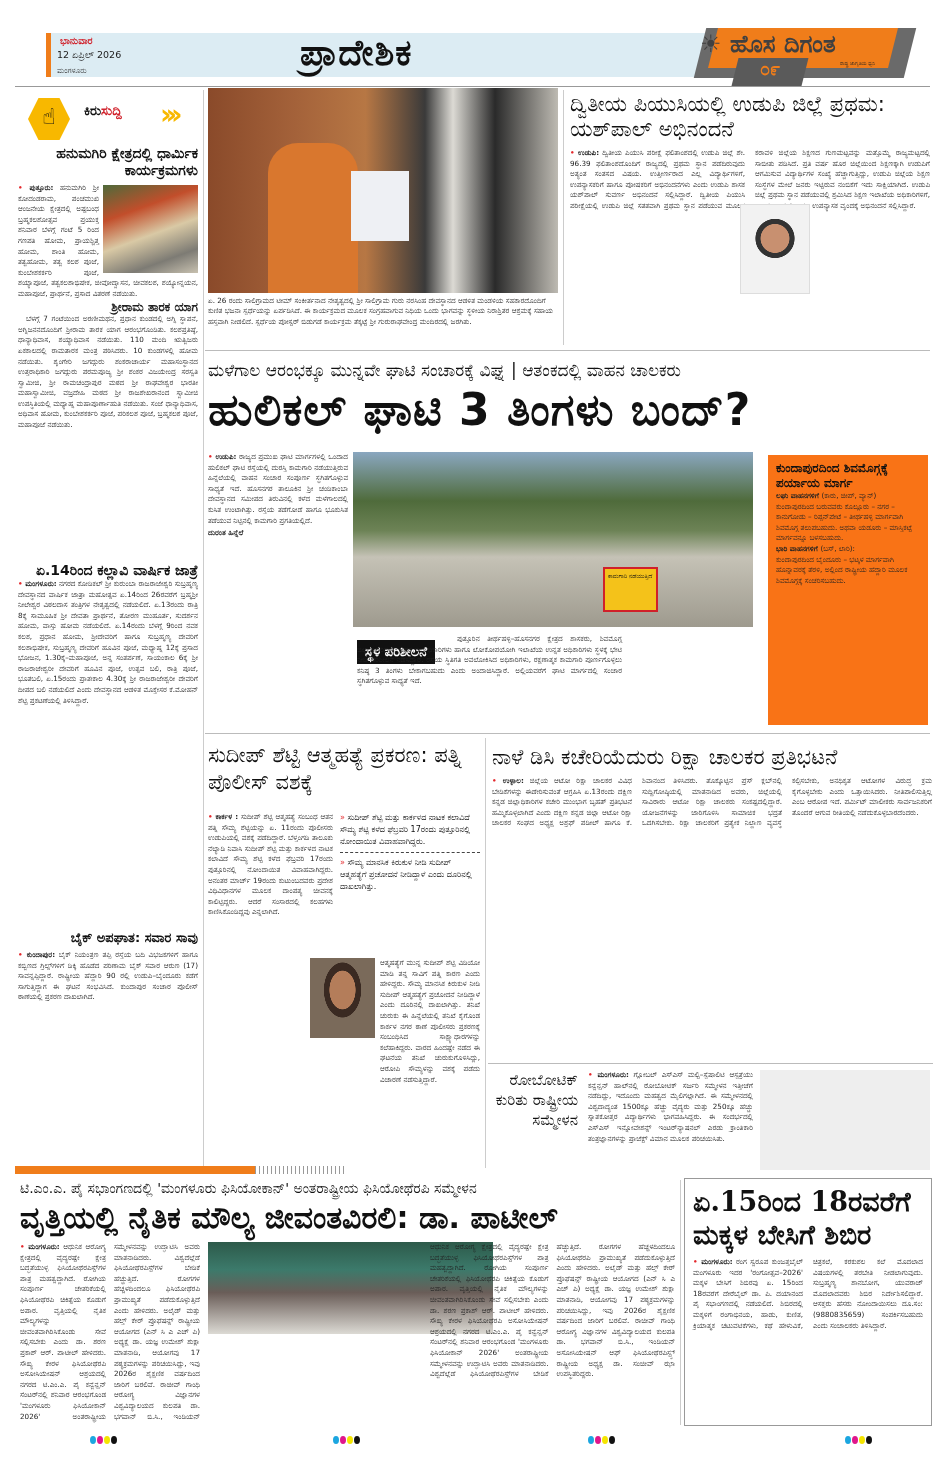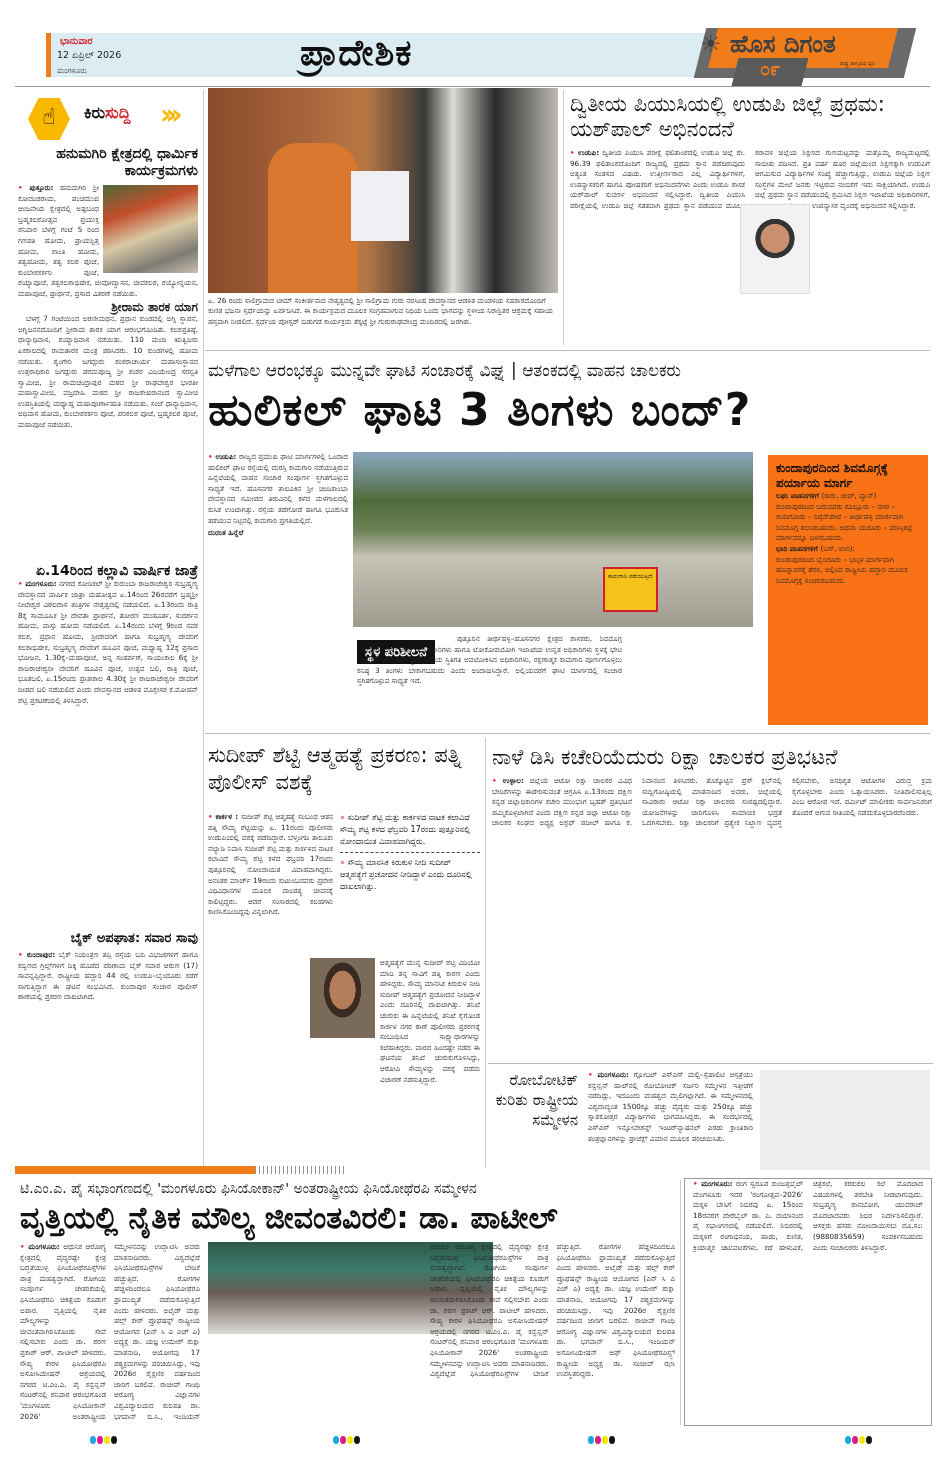--- a/index.html
+++ b/index.html
@@ -25,21 +25,21 @@
   .brand { left: 713px; top: 28px; width: 180px; height: 40px; background: #f07d1a; transform: skewX(-14deg); }
   .brand-name { left: 700px; top: 30px; width: 200px; font-size: 24px; font-weight: bold; color: #404040; }
   .brand-tag { left: 840px; top: 60px; font-size: 5px; color: #222; }
   .page-no { left: 735px; top: 58px; width: 70px; height: 28px; background: #5a5a5a; transform: skewX(-14deg); }
   .page-no-txt { left: 735px; top: 58px; width: 70px; text-align: center; font-size: 18px; color: #f07d1a; font-weight: bold; }
   .top-rule { left: 15px; top: 86px; width: 915px; height: 1px; background: #999; }
 
   
   .hex { left: 28px; top: 98px; width: 42px; height: 42px; background: #f8b800; clip-path: polygon(25% 0,75% 0,100% 50%,75% 100%,25% 100%,0 50%); }
   .hex-ico { left: 28px; top: 104px; width: 42px; text-align: center; font-size: 22px; }
-  .kiru { left: 84px; top: 103px; font-size: 16px; font-weight: bold; color: #111; }
+  .kiru { left: 84px; top: 103px; font-size: 13px; font-weight: bold; color: #111; }
   .kiru span { color: #d0202a; }
   .chev { left: 160px; top: 98px; font-size: 28px; color: #f8b800; font-weight: bold; letter-spacing: -6px; }
 
   .col-rule-v { width: 1px; background: #ccc; }
   .cmyk { top: 1436px; display: flex; gap: 1px; }
   .cmyk i { width: 6px; height: 8px; border-radius: 50%; display: inline-block; }
   .box-gray { background: #f97316; }
   .sthala { background: #111; color: #fff; font-weight: bold; font-size: 13px; padding: 4px 8px; }
   .orange-strip { height: 8px; background: #f07d1a; }
   .hatch { height: 8px; background: repeating-linear-gradient(90deg,#999 0 1px,#fff 1px 4px); }
@@ -82,21 +82,21 @@
   <div class="txt" style="margin-top:0;">
     <span class="bullet">• </span><span class="dateline">ಮಂಗಳೂರು:</span>
     <span>ನಗರದ ಕೋಡಿಕಲ್ ಶ್ರೀ ಕುರುಂಬಾ ರಾಜರಾಜೇಶ್ವರಿ ಸುಬ್ರಹ್ಮಣ್ಯ ದೇವಸ್ಥಾನದ ವಾರ್ಷಿಕ ಜಾತ್ರಾ ಮಹೋತ್ಸವ ಏ.14ರಿಂದ 26ರವರೆಗೆ ಬ್ರಹ್ಮಶ್ರೀ ನೀಲೇಶ್ವರ ವಿಠಲದಾಸ ತಂತ್ರಿಗಳ ನೇತೃತ್ವದಲ್ಲಿ ನಡೆಯಲಿದೆ. ಏ.13ರಂದು ರಾತ್ರಿ 8ಕ್ಕೆ ಸಾಮೂಹಿಕ ಶ್ರೀ ದೇವತಾ ಪ್ರಾರ್ಥನೆ, ತೋರಣ ಮುಹೂರ್ತ, ಸುದರ್ಶನ ಹೋಮ, ವಾಸ್ತು ಹೋಮ ನಡೆಯಲಿದೆ. ಏ.14ರಂದು ಬೆಳಗ್ಗೆ 9ರಿಂದ ನವಕ ಕಲಶ, ಪ್ರಧಾನ ಹೋಮ, ಶ್ರೀದೇವರಿಗೆ ಹಾಗೂ ಸುಬ್ರಹ್ಮಣ್ಯ ದೇವರಿಗೆ ಕಲಶಾಭಿಷೇಕ, ಸುಬ್ರಹ್ಮಣ್ಯ ದೇವರಿಗೆ ಹೂವಿನ ಪೂಜೆ, ಮಧ್ಯಾಹ್ನ 12ಕ್ಕೆ ಪ್ರಸಾದ ಭೋಜನ, 1.30ಕ್ಕೆ–ಮಹಾಪೂಜೆ, ಅನ್ನ ಸಂತರ್ಪಣೆ, ಸಾಯಂಕಾಲ 6ಕ್ಕೆ ಶ್ರೀ ರಾಜರಾಜೇಶ್ವರೀ ದೇವರಿಗೆ ಹೂವಿನ ಪೂಜೆ, ಉತ್ಸವ ಬಲಿ, ರಾತ್ರಿ ಪೂಜೆ, ಭೂತಬಲಿ, ಏ.15ರಂದು ಪ್ರಾತಃಕಾಲ 4.30ಕ್ಕೆ ಶ್ರೀ ರಾಜರಾಜೇಶ್ವರೀ ದೇವರಿಗೆ ದೀಪದ ಬಲಿ ನಡೆಯಲಿದೆ ಎಂದು ದೇವಸ್ಥಾನದ ಆಡಳಿತ ಮೊಕ್ತೇಸರ ಕೆ.ಮೋಹನ್ ಶೆಟ್ಟಿ ಪ್ರಕಟಣೆಯಲ್ಲಿ ತಿಳಿಸಿದ್ದಾರೆ.</span>
   </div>
 </div>
 
 <div class="abs" style="left:18px;top:930px;width:180px;">
   <div class="hl" style="font-size:13px;line-height:16px;text-align:right;">ಬೈಕ್ ಅಪಘಾತ: ಸವಾರ ಸಾವು</div>
   <div class="txt" style="margin-top:4px;">
     <span class="bullet">• </span><span class="dateline">ಕುಂದಾಪುರ:</span>
-    <span>ಬೈಕ್ ನಿಯಂತ್ರಣ ತಪ್ಪಿ ರಸ್ತೆಯ ಬದಿ ವಿಭಜಕಗಳಿಗೆ ಹಾಗೂ ಕಬ್ಬಿಣದ ಗ್ರಿಲ್ಸ್‌ಗಳಿಗೆ ಡಿಕ್ಕಿ ಹೊಡೆದ ಪರಿಣಾಮ ಬೈಕ್ ಸವಾರ ಆರುಣ (17) ಸಾವನ್ನಪ್ಪಿದ್ದಾರೆ. ರಾಷ್ಟ್ರೀಯ ಹೆದ್ದಾರಿ 44 ರಲ್ಲಿ ಉಡುಪಿ–ಬೈಂದೂರು ಕಡೆಗೆ ಸಾಗುತ್ತಿದ್ದಾಗ ಈ ಘಟನೆ ಸಂಭವಿಸಿದೆ. ಕುಂದಾಪುರ ಸಂಚಾರ ಪೊಲೀಸ್ ಠಾಣೆಯಲ್ಲಿ ಪ್ರಕರಣ ದಾಖಲಾಗಿದೆ.</span>
+    <span>ಬೈಕ್ ನಿಯಂತ್ರಣ ತಪ್ಪಿ ರಸ್ತೆಯ ಬದಿ ವಿಭಜಕಗಳಿಗೆ ಹಾಗೂ ಕಬ್ಬಿಣದ ಗ್ರಿಲ್ಸ್‌ಗಳಿಗೆ ಡಿಕ್ಕಿ ಹೊಡೆದ ಪರಿಣಾಮ ಬೈಕ್ ಸವಾರ ಆರುಣ (17) ಸಾವನ್ನಪ್ಪಿದ್ದಾರೆ. ರಾಷ್ಟ್ರೀಯ ಹೆದ್ದಾರಿ 90 ರಲ್ಲಿ ಉಡುಪಿ–ಬೈಂದೂರು ಕಡೆಗೆ ಸಾಗುತ್ತಿದ್ದಾಗ ಈ ಘಟನೆ ಸಂಭವಿಸಿದೆ. ಕುಂದಾಪುರ ಸಂಚಾರ ಪೊಲೀಸ್ ಠಾಣೆಯಲ್ಲಿ ಪ್ರಕರಣ ದಾಖಲಾಗಿದೆ.</span>
   </div>
 </div>
 
 <div class="abs col-rule-v" style="left:203px;top:90px;height:1080px;"></div>
 
 <div class="abs photo" style="left:208px;top:88px;width:350px;height:205px;background:linear-gradient(90deg,#8a4a2a 0%,#a4623a 25%,#b77744 45%,#3a3a3a 62%,#dcdad4 70%,#2a2a2a 82%,#bdbab2 100%);">
   <div style="position:absolute;left:60px;top:55px;width:90px;height:150px;background:#d9772e;border-radius:30px 30px 0 0;"></div>
   <div style="position:absolute;left:143px;top:83px;width:58px;height:70px;background:#eef0f4;"></div>
 </div>
 <div class="abs caption" style="left:208px;top:296px;width:350px;">ಏ. 26 ರಂದು ಸಾಲಿಗ್ರಾಮದ ಟೀಮ್ ಸಂಕೀರ್ತನಾದ ನೇತೃತ್ವದಲ್ಲಿ ಶ್ರೀ ಸಾಲಿಗ್ರಾಮ ಗುರು ನರಸಿಂಹ ದೇವಸ್ಥಾನದ ಆಡಳಿತ ಮಂಡಳಿಯ ಸಹಕಾರದೊಂದಿಗೆ ಕುಣಿತ ಭಜನಾ ಸ್ಪರ್ಧೆಯನ್ನು ಏರ್ಪಡಿಸಿದೆ. ಈ ಕಾರ್ಯಕ್ರಮದ ಮೂಲಕ ಸಂಗ್ರಹವಾಗುವ ನಿಧಿಯ ಒಂದು ಭಾಗವನ್ನು ಸ್ಥಳೀಯ ನಿರಾಶ್ರಿತರ ಆಶ್ರಮಕ್ಕೆ ಸಹಾಯ ಹಸ್ತವಾಗಿ ನೀಡಲಿದೆ. ಸ್ಪರ್ಧೆಯ ಪೋಸ್ಟರ್ ಬಿಡುಗಡೆ ಕಾರ್ಯಕ್ರಮ ತೆಕ್ಕಟ್ಟೆ ಶ್ರೀ ಗುರುರಾಘವೇಂದ್ರ ಮಂದಿರದಲ್ಲಿ ಜರಗಿತು.</div>
@@ -183,20 +183,21 @@
 <div class="abs txt" style="left:20px;top:1242px;width:180px;column-count:2;column-gap:8px;height:186px;">
   <span class="bullet">• </span><span class="dateline">ಮಂಗಳೂರು:</span>
   <span>ಆಧುನಿಕ ಆರೋಗ್ಯ ಕ್ಷೇತ್ರದಲ್ಲಿ ವೈದ್ಯರಷ್ಟೇ ಕ್ಷೇತ್ರ ಬದ್ಧತೆಯುಳ್ಳ ಫಿಸಿಯೋಥೆರಪಿಸ್ಟ್‌ಗಳ ಪಾತ್ರ ಮಹತ್ವದ್ದಾಗಿದೆ. ರೋಗಿಯ ಸಂಪೂರ್ಣ ಚೇತರಿಕೆಯಲ್ಲಿ ಫಿಸಿಯೋಥೆರಪಿ ಚಿಕಿತ್ಸೆಯ ಕೊಡುಗೆ ಅಪಾರ. ವೃತ್ತಿಯಲ್ಲಿ ನೈತಿಕ ಮೌಲ್ಯಗಳನ್ನು ಜೀವಂತವಾಗಿರಿಸಿಕೊಂಡು ಸೇವೆ ಸಲ್ಲಿಸಬೇಕು ಎಂದು ಡಾ. ಶರಣ ಪ್ರಕಾಶ್ ಆರ್. ಪಾಟೀಲ್ ಹೇಳಿದರು. ಸೌಖ್ಯ ಕೇರಳ ಫಿಸಿಯೋಥೆರಪಿ ಅಸೋಸಿಯೇಷನ್ ಆಶ್ರಯದಲ್ಲಿ ನಗರದ ಟಿ.ಎಂ.ಎ. ಪೈ ಕನ್ವೆನ್ಷನ್ ಸೆಂಟರ್‌ನಲ್ಲಿ ಶನಿವಾರ ಆರಂಭಗೊಂಡ 'ಮಂಗಳೂರು ಫಿಸಿಯೋಕಾನ್ 2026' ಅಂತರಾಷ್ಟ್ರೀಯ ಸಮ್ಮೇಳನವನ್ನು ಉದ್ಘಾಟಿಸಿ ಅವರು ಮಾತನಾಡಿದರು. ವಿಶ್ವದೆಲ್ಲೆಡೆ ಫಿಸಿಯೋಥೆರಪಿಸ್ಟ್‌ಗಳ ಬೇಡಿಕೆ ಹೆಚ್ಚುತ್ತಿದೆ. ರೋಗಗಳ ಹೆಚ್ಚಳದಿಂದಲೂ ಫಿಸಿಯೋಥೆರಪಿ ಪ್ರಾಮುಖ್ಯತೆ ಪಡೆದುಕೊಳ್ಳುತ್ತಿದೆ ಎಂದು ಹೇಳಿದರು. ಅಲೈಡ್ ಮತ್ತು ಹೆಲ್ತ್ ಕೇರ್ ಪ್ರೊಫೆಷನ್ಸ್ ರಾಷ್ಟ್ರೀಯ ಆಯೋಗದ (ಎನ್ ಸಿ ಎ ಎಚ್ ಪಿ) ಅಧ್ಯಕ್ಷೆ ಡಾ. ಯಜ್ಞ ಉಮೇಶ್ ಶುಕ್ಲಾ ಮಾತನಾಡಿ, ಆಯೋಗವು 17 ಪಠ್ಯಕ್ರಮಗಳನ್ನು ಪರಿಚಯಿಸಿದ್ದು, ಇವು 2026ರ ಶೈಕ್ಷಣಿಕ ವರ್ಷದಿಂದ ಜಾರಿಗೆ ಬರಲಿವೆ. ರಾಜೀವ್ ಗಾಂಧಿ ಆರೋಗ್ಯ ವಿಜ್ಞಾನಗಳ ವಿಶ್ವವಿದ್ಯಾಲಯದ ಕುಲಪತಿ ಡಾ. ಭಗವಾನ್ ಬಿ.ಸಿ., ಇಂಡಿಯನ್ ಅಸೋಸಿಯೇಷನ್ ಆಫ್ ಫಿಸಿಯೋಥೆರಪಿಸ್ಟ್ಸ್ ರಾಷ್ಟ್ರೀಯ ಅಧ್ಯಕ್ಷ ಡಾ. ಸಂಜೀವ್ ಝಾ ಉಪಸ್ಥಿತರಿದ್ದರು.</span>
 </div>
 <div class="abs photo" style="left:208px;top:1242px;width:285px;height:92px;background:linear-gradient(180deg,#2d5a4a 0%,#3c7a6b 30%,#6a5d58 55%,#dcdad4 100%);"></div>
 <div class="abs txt" style="left:430px;top:1242px;width:245px;column-count:2;column-gap:8px;height:186px;">ಆಧುನಿಕ ಆರೋಗ್ಯ ಕ್ಷೇತ್ರದಲ್ಲಿ ವೈದ್ಯರಷ್ಟೇ ಕ್ಷೇತ್ರ ಬದ್ಧತೆಯುಳ್ಳ ಫಿಸಿಯೋಥೆರಪಿಸ್ಟ್‌ಗಳ ಪಾತ್ರ ಮಹತ್ವದ್ದಾಗಿದೆ. ರೋಗಿಯ ಸಂಪೂರ್ಣ ಚೇತರಿಕೆಯಲ್ಲಿ ಫಿಸಿಯೋಥೆರಪಿ ಚಿಕಿತ್ಸೆಯ ಕೊಡುಗೆ ಅಪಾರ. ವೃತ್ತಿಯಲ್ಲಿ ನೈತಿಕ ಮೌಲ್ಯಗಳನ್ನು ಜೀವಂತವಾಗಿರಿಸಿಕೊಂಡು ಸೇವೆ ಸಲ್ಲಿಸಬೇಕು ಎಂದು ಡಾ. ಶರಣ ಪ್ರಕಾಶ್ ಆರ್. ಪಾಟೀಲ್ ಹೇಳಿದರು. ಸೌಖ್ಯ ಕೇರಳ ಫಿಸಿಯೋಥೆರಪಿ ಅಸೋಸಿಯೇಷನ್ ಆಶ್ರಯದಲ್ಲಿ ನಗರದ ಟಿ.ಎಂ.ಎ. ಪೈ ಕನ್ವೆನ್ಷನ್ ಸೆಂಟರ್‌ನಲ್ಲಿ ಶನಿವಾರ ಆರಂಭಗೊಂಡ 'ಮಂಗಳೂರು ಫಿಸಿಯೋಕಾನ್ 2026' ಅಂತರಾಷ್ಟ್ರೀಯ ಸಮ್ಮೇಳನವನ್ನು ಉದ್ಘಾಟಿಸಿ ಅವರು ಮಾತನಾಡಿದರು. ವಿಶ್ವದೆಲ್ಲೆಡೆ ಫಿಸಿಯೋಥೆರಪಿಸ್ಟ್‌ಗಳ ಬೇಡಿಕೆ ಹೆಚ್ಚುತ್ತಿದೆ. ರೋಗಗಳ ಹೆಚ್ಚಳದಿಂದಲೂ ಫಿಸಿಯೋಥೆರಪಿ ಪ್ರಾಮುಖ್ಯತೆ ಪಡೆದುಕೊಳ್ಳುತ್ತಿದೆ ಎಂದು ಹೇಳಿದರು. ಅಲೈಡ್ ಮತ್ತು ಹೆಲ್ತ್ ಕೇರ್ ಪ್ರೊಫೆಷನ್ಸ್ ರಾಷ್ಟ್ರೀಯ ಆಯೋಗದ (ಎನ್ ಸಿ ಎ ಎಚ್ ಪಿ) ಅಧ್ಯಕ್ಷೆ ಡಾ. ಯಜ್ಞ ಉಮೇಶ್ ಶುಕ್ಲಾ ಮಾತನಾಡಿ, ಆಯೋಗವು 17 ಪಠ್ಯಕ್ರಮಗಳನ್ನು ಪರಿಚಯಿಸಿದ್ದು, ಇವು 2026ರ ಶೈಕ್ಷಣಿಕ ವರ್ಷದಿಂದ ಜಾರಿಗೆ ಬರಲಿವೆ. ರಾಜೀವ್ ಗಾಂಧಿ ಆರೋಗ್ಯ ವಿಜ್ಞಾನಗಳ ವಿಶ್ವವಿದ್ಯಾಲಯದ ಕುಲಪತಿ ಡಾ. ಭಗವಾನ್ ಬಿ.ಸಿ., ಇಂಡಿಯನ್ ಅಸೋಸಿಯೇಷನ್ ಆಫ್ ಫಿಸಿಯೋಥೆರಪಿಸ್ಟ್ಸ್ ರಾಷ್ಟ್ರೀಯ ಅಧ್ಯಕ್ಷ ಡಾ. ಸಂಜೀವ್ ಝಾ ಉಪಸ್ಥಿತರಿದ್ದರು.</div>
 
 <div class="abs col-rule-v" style="left:680px;top:1180px;height:245px;"></div>
 
 <div class="abs" style="left:684px;top:1178px;width:248px;height:248px;border:1px solid #999;">
+  <div class="hl" style="padding:6px 8px;font-size:27px;line-height:33px;font-family:'DejaVu Serif',serif;">ಏ.15ರಿಂದ 18ರವರೆಗೆ ಮಕ್ಕಳ ಬೇಸಿಗೆ ಶಿಬಿರ</div>
   <div class="txt" style="padding:0 8px;column-count:2;column-gap:10px;">
     <span class="bullet">• </span><span class="dateline">ಮಂಗಳೂರು:</span>
     <span>ರಂಗ ಸ್ವರೂಪ ಕುಂಜತ್ತಬೈಲ್ ಮಂಗಳೂರು ಇದರ 'ರಂಗೋತ್ಸವ–2026' ಮಕ್ಕಳ ಬೇಸಿಗೆ ಶಿಬಿರವು ಏ. 15ರಿಂದ 18ರವರೆಗೆ ದೇರೆಬೈಲ್ ಡಾ. ಪಿ. ದಯಾನಂದ ಪೈ ಸಭಾಂಗಣದಲ್ಲಿ ನಡೆಯಲಿದೆ. ಶಿಬಿರದಲ್ಲಿ ಮಕ್ಕಳಿಗೆ ರಂಗಾಭಿನಯ, ಹಾಡು, ಕುಣಿತ, ಕ್ರಿಯಾತ್ಮಕ ಚಟುವಟಿಕೆಗಳು, ಕಥೆ ಹೇಳುವಿಕೆ, ಚಿತ್ರಕಲೆ, ಕರಕುಶಲ ಕಲೆ ಮೊದಲಾದ ವಿಷಯಗಳಲ್ಲಿ ತರಬೇತಿ ನೀಡಲಾಗುವುದು. ಸುಬ್ರಹ್ಮಣ್ಯ ಶಾನಬೋಗ, ಯುವರಾಜ್ ಮೊದಲಾದವರು ಶಿಬಿರ ನಿರ್ದೇಶಿಸಲಿದ್ದಾರೆ. ಆಸಕ್ತರು ಹೆಸರು ನೋಂದಾಯಿಸಲು ದೂ.ಸಂ: (9880835659) ಸಂಪರ್ಕಿಸಬಹುದು ಎಂದು ಸಂಚಾಲಕರು ತಿಳಿಸಿದ್ದಾರೆ.</span>
   </div>
 </div>
 
 <div class="abs cmyk" style="left:90px;">
     <i style="background:#1ba6e0"></i>
     <i style="background:#e0168c"></i>
     <i style="background:#f5e500"></i>

